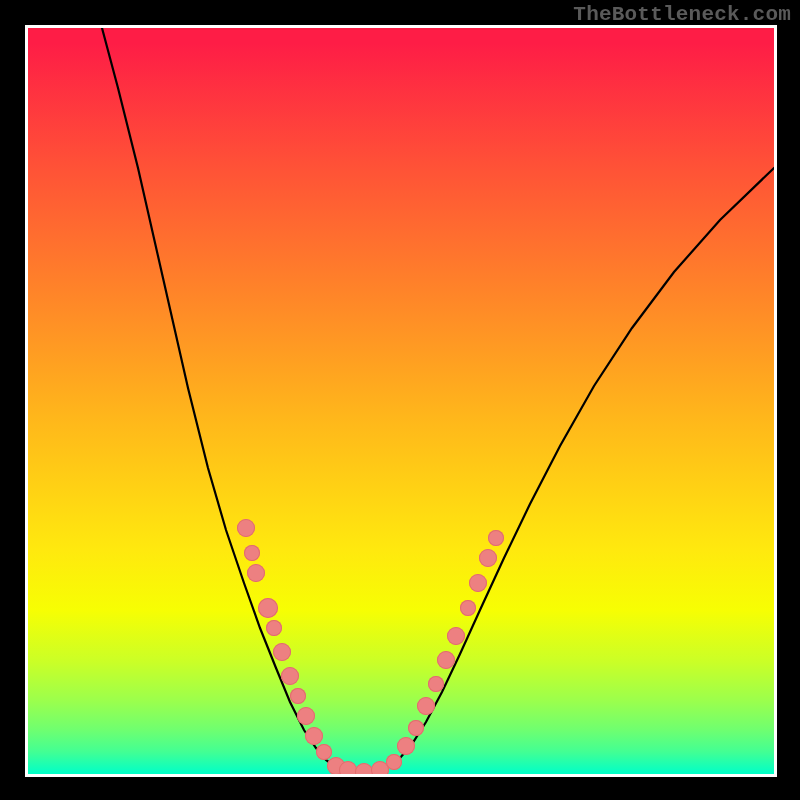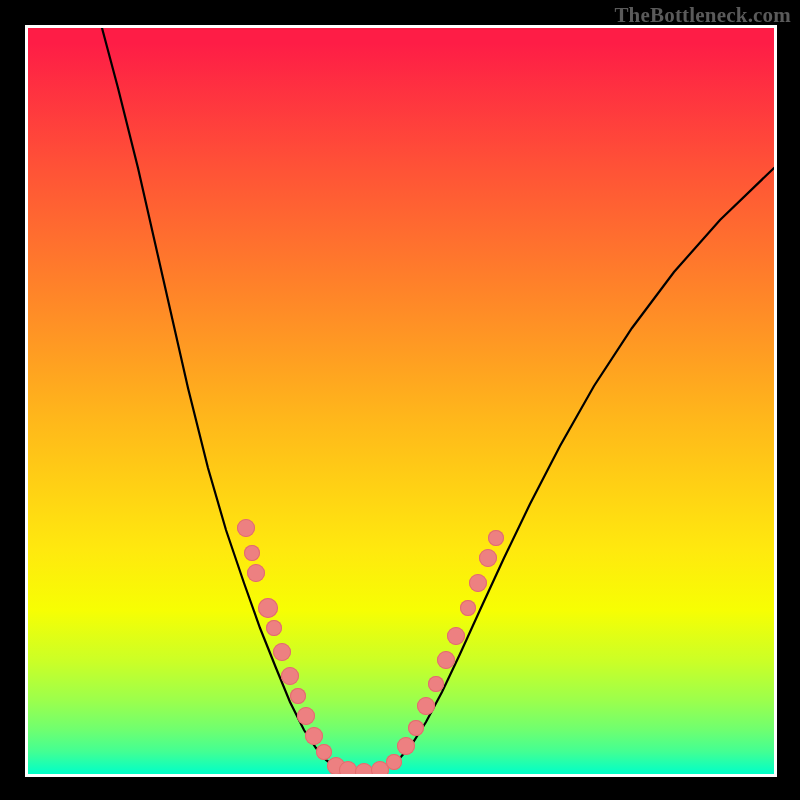--- a/index.html
+++ b/index.html
@@ -63,21 +63,21 @@
   }
   .dot {
     position: absolute;
     border-radius: 50%;
     transform: translate(-50%, -50%);
   }
   .watermark {
     position: absolute;
     top: 3px;
     right: 9px;
-    font-family: Liberation Serif, serif;
+    font-family: Liberation Mono, monospace;
     font-size: 21px;
     font-weight: 600;
     color: #5a5a5a;
     letter-spacing: 0.2px;
     user-select: none;
   }
 </style>
 </head>
 <body>
 

